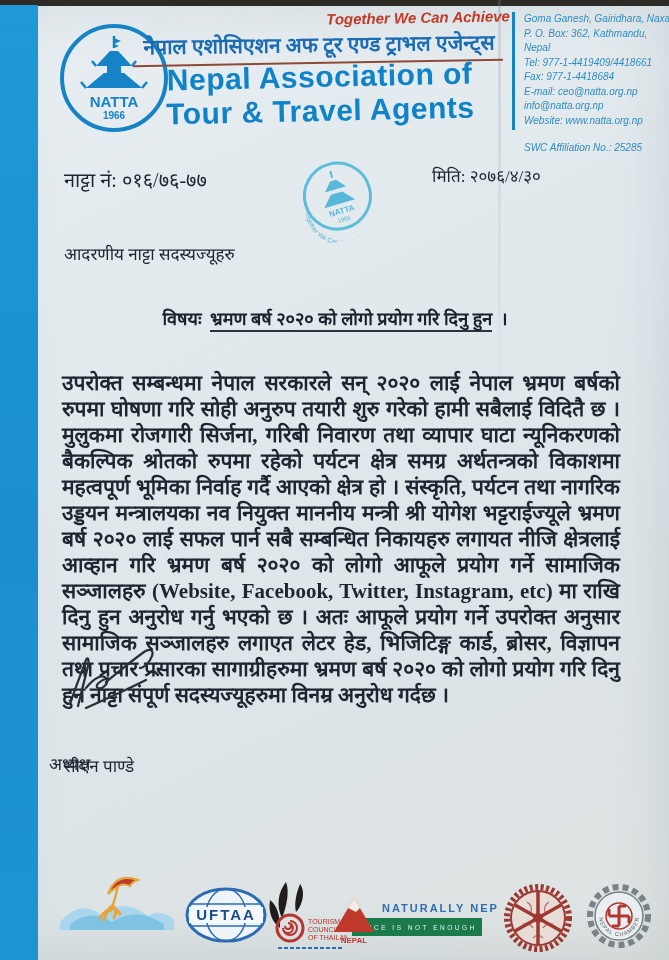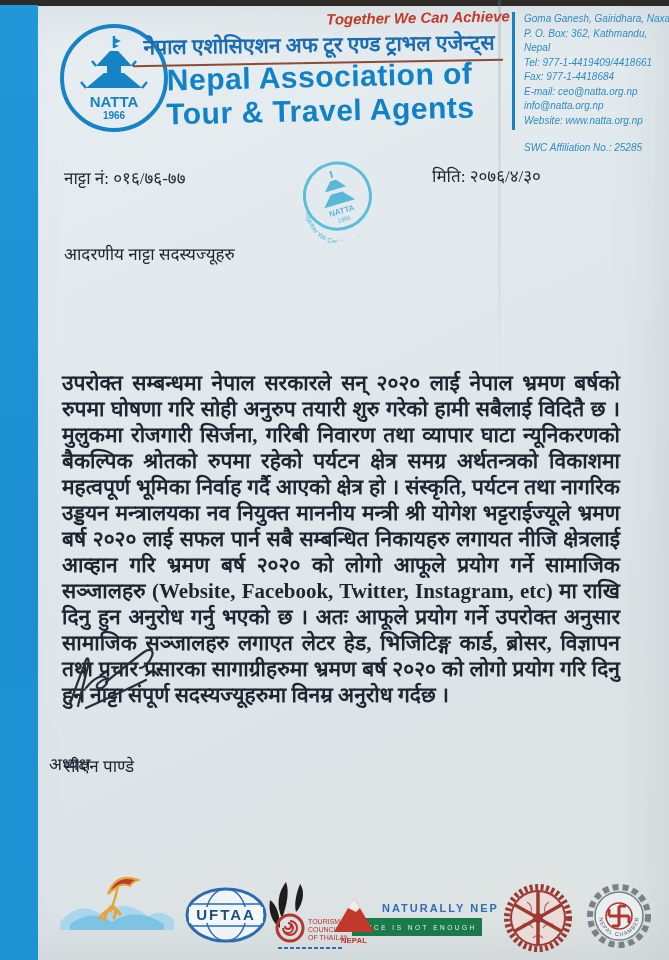--- a/index.html
+++ b/index.html
@@ -22,21 +22,21 @@
   .np-underline{position:absolute;left:133px;top:62px;width:370px;height:2px;
     background:#8d4a36;transform:rotate(-1deg);}
   .en-title{position:absolute;left:140px;top:60px;width:360px;text-align:center;
     font-family:"Liberation Sans",sans-serif;font-weight:bold;font-size:30px;
     line-height:34px;color:#0f82c8;transform:rotate(-1.3deg);letter-spacing:.5px;}
   .contact{position:absolute;left:512px;top:12px;width:152px;padding-left:9px;
     border-left:3px solid #1583c5;font-family:"Liberation Sans",sans-serif;
     font-style:italic;font-size:10px;line-height:14.5px;color:#2f8cc2;height:118px;}
   .contact .affil{margin-top:13px;}
   
-  .ref-no{position:absolute;left:64px;top:166px;font-size:17px;color:#1f2733;}
+  .ref-no{position:absolute;left:64px;top:166px;font-size:20px;color:#1f2733;}
   .date{position:absolute;left:432px;top:164px;font-size:17px;color:#1f2733;text-align:center;}
   .stamp{position:absolute;left:296px;top:156px;width:84px;height:84px;
     transform:rotate(-16deg);opacity:.85;}
   .salutation{position:absolute;left:64px;top:242px;font-size:17px;color:#1d2530;}
   .subject-row{position:absolute;left:90px;top:306px;width:490px;text-align:center;
     font-size:18px;font-weight:bold;color:#1b222e;}
   .subject-underlined{border-bottom:2px solid #2a3340;padding-bottom:1px;margin:0 4px;}
   .body-text{position:absolute;left:62px;top:370px;width:558px;text-align:justify;
     font-size:21px;line-height:26px;color:#1c2530;font-weight:bold;}
   
@@ -113,20 +113,25 @@
           <path id="stampArc" d="M8,42 a34,34 0 0,0 68,22" fill="none"></path>
         </defs>
       <text font-family="Liberation Sans, sans-serif" font-size="6.5" fill="#3fb0d6">
         <textPath href="#stampArc" startOffset="4">Together We Can Achieve</textPath>
       </text>
     </svg>
   </div>
 
   <div class="salutation">आदरणीय नाट्टा सदस्यज्यूहरु</div>
 
+  <div class="subject-row">
+    <span>विषयः</span>
+    <span class="subject-underlined">भ्रमण बर्ष २०२० को लोगो प्रयोग गरि दिनु हुन</span>
+    <span>।</span>
+  </div>
 
   <div class="body-text">उपरोक्त सम्बन्धमा नेपाल सरकारले सन् २०२० लाई नेपाल भ्रमण बर्षको रुपमा घोषणा गरि सोही अनुरुप तयारी शुरु गरेको हामी सबैलाई विदितै छ । मुलुकमा रोजगारी सिर्जना, गरिबी निवारण तथा व्यापार घाटा न्यूनिकरणको बैकल्पिक श्रोतको रुपमा रहेको पर्यटन क्षेत्र समग्र अर्थतन्त्रको विकाशमा महत्वपूर्ण भूमिका निर्वाह गर्दै आएको क्षेत्र हो । संस्कृति, पर्यटन तथा नागरिक उड्डयन मन्त्रालयका नव नियुक्त माननीय मन्त्री श्री योगेश भट्टराईज्यूले भ्रमण बर्ष २०२० लाई सफल पार्न सबै सम्बन्धित निकायहरु लगायत नीजि क्षेत्रलाई आव्हान गरि भ्रमण बर्ष २०२० को लोगो आफूले प्रयोग गर्ने सामाजिक सञ्जालहरु (Website, Facebook, Twitter, Instagram, etc) मा राखि दिनु हुन अनुरोध गर्नु भएको छ । अतः आफूले प्रयोग गर्ने उपरोक्त अनुसार सामाजिक सञ्जालहरु लगाएत लेटर हेड, भिजिटिङ्ग कार्ड, ब्रोसर, विज्ञापन तथा प्रचार प्रसारका सागाग्रीहरुमा भ्रमण बर्ष २०२० को लोगो प्रयोग गरि दिनु हुन नाट्टा संपूर्ण सदस्यज्यूहरुमा विनम्र अनुरोध गर्दछ ।</div>
 
   <div class="signature">
     <svg width="140" height="74" viewBox="0 0 140 74">
       <path d="M14,58 C20,40 28,20 30,14 C32,10 34,14 31,24 C28,36 24,52 22,60" fill="none" stroke="#2a3038" stroke-width="2.3" stroke-linecap="round"></path>
       <path d="M30,42 C38,32 46,28 50,32 C54,36 47,44 42,42 C38,40 44,34 52,32" fill="none" stroke="#2a3038" stroke-width="2.2" stroke-linecap="round"></path>
       <path d="M50,36 C60,28 74,16 88,6 C94,2 98,4 96,10 C94,16 88,22 84,22" fill="none" stroke="#2a3038" stroke-width="2.3" stroke-linecap="round"></path>
       <path d="M30,62 C48,54 70,44 90,34" fill="none" stroke="#2a3038" stroke-width="2.3" stroke-linecap="round"></path>
       <path d="M99,26 l3,3" stroke="#2a3038" stroke-width="2.5" stroke-linecap="round"></path>

